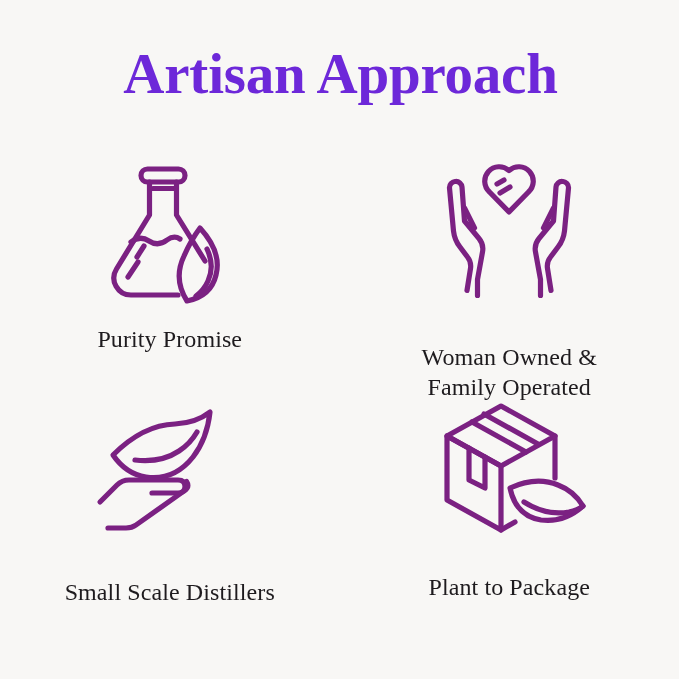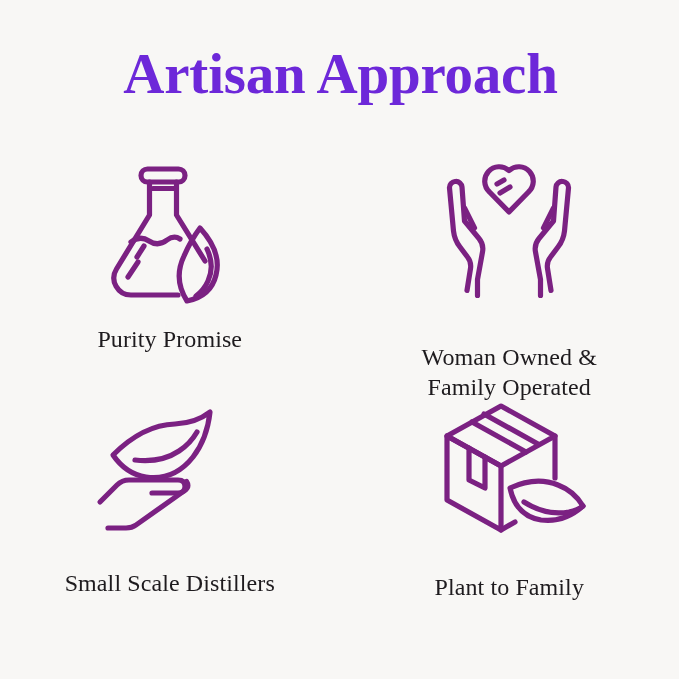--- a/index.html
+++ b/index.html
@@ -82,21 +82,21 @@
     color: #1E1B1E;
     letter-spacing: 0.1px;
     white-space: pre-line;
   }
   .cell-flask .icon-slot   { margin-top: 6px; }
   .cell-hands .icon-slot   { margin-top: 6px; }
   .cell-leafhand .icon-slot{ margin-top: 2px; }
   .cell-box .icon-slot     { margin-top: 0px; }
   .cell-flask .feature-caption   { margin-top: 18px; }
   .cell-hands .feature-caption   { margin-top: 36px; }
-  .cell-leafhand .feature-caption{ margin-top: 20px; }
+  .cell-leafhand .feature-caption{ margin-top: 29px; }
   .cell-box .feature-caption     { margin-top: 26px; }
 </style>
 </head>
 <body>
 
 <div class="page">
 
   <div class="page-title">Artisan Approach</div>
 
   <div class="features-grid">
@@ -178,17 +178,17 @@
           <line x1="43" y1="26" x2="97" y2="56"></line>
           <line x1="55" y1="18" x2="109" y2="48"></line>
 
           <path d="M40 52 V84 L56 92 V61"></path>
 
           <path d="M81 92 q26 -12 48 -3 q16 6 25 21 q-19 17 -42 14 q-25 -4 -31 -32 Z"></path>
 
           <path d="M95 106 q22 14 45 10 q9 -2 14 -6"></path>
         </svg>
       </div>
-      <div class="feature-caption">Plant to Family</div>
+      <div class="feature-caption">Plant to Package</div>
     </div>
 
   </div>
 </div>
 
 </body></html>

